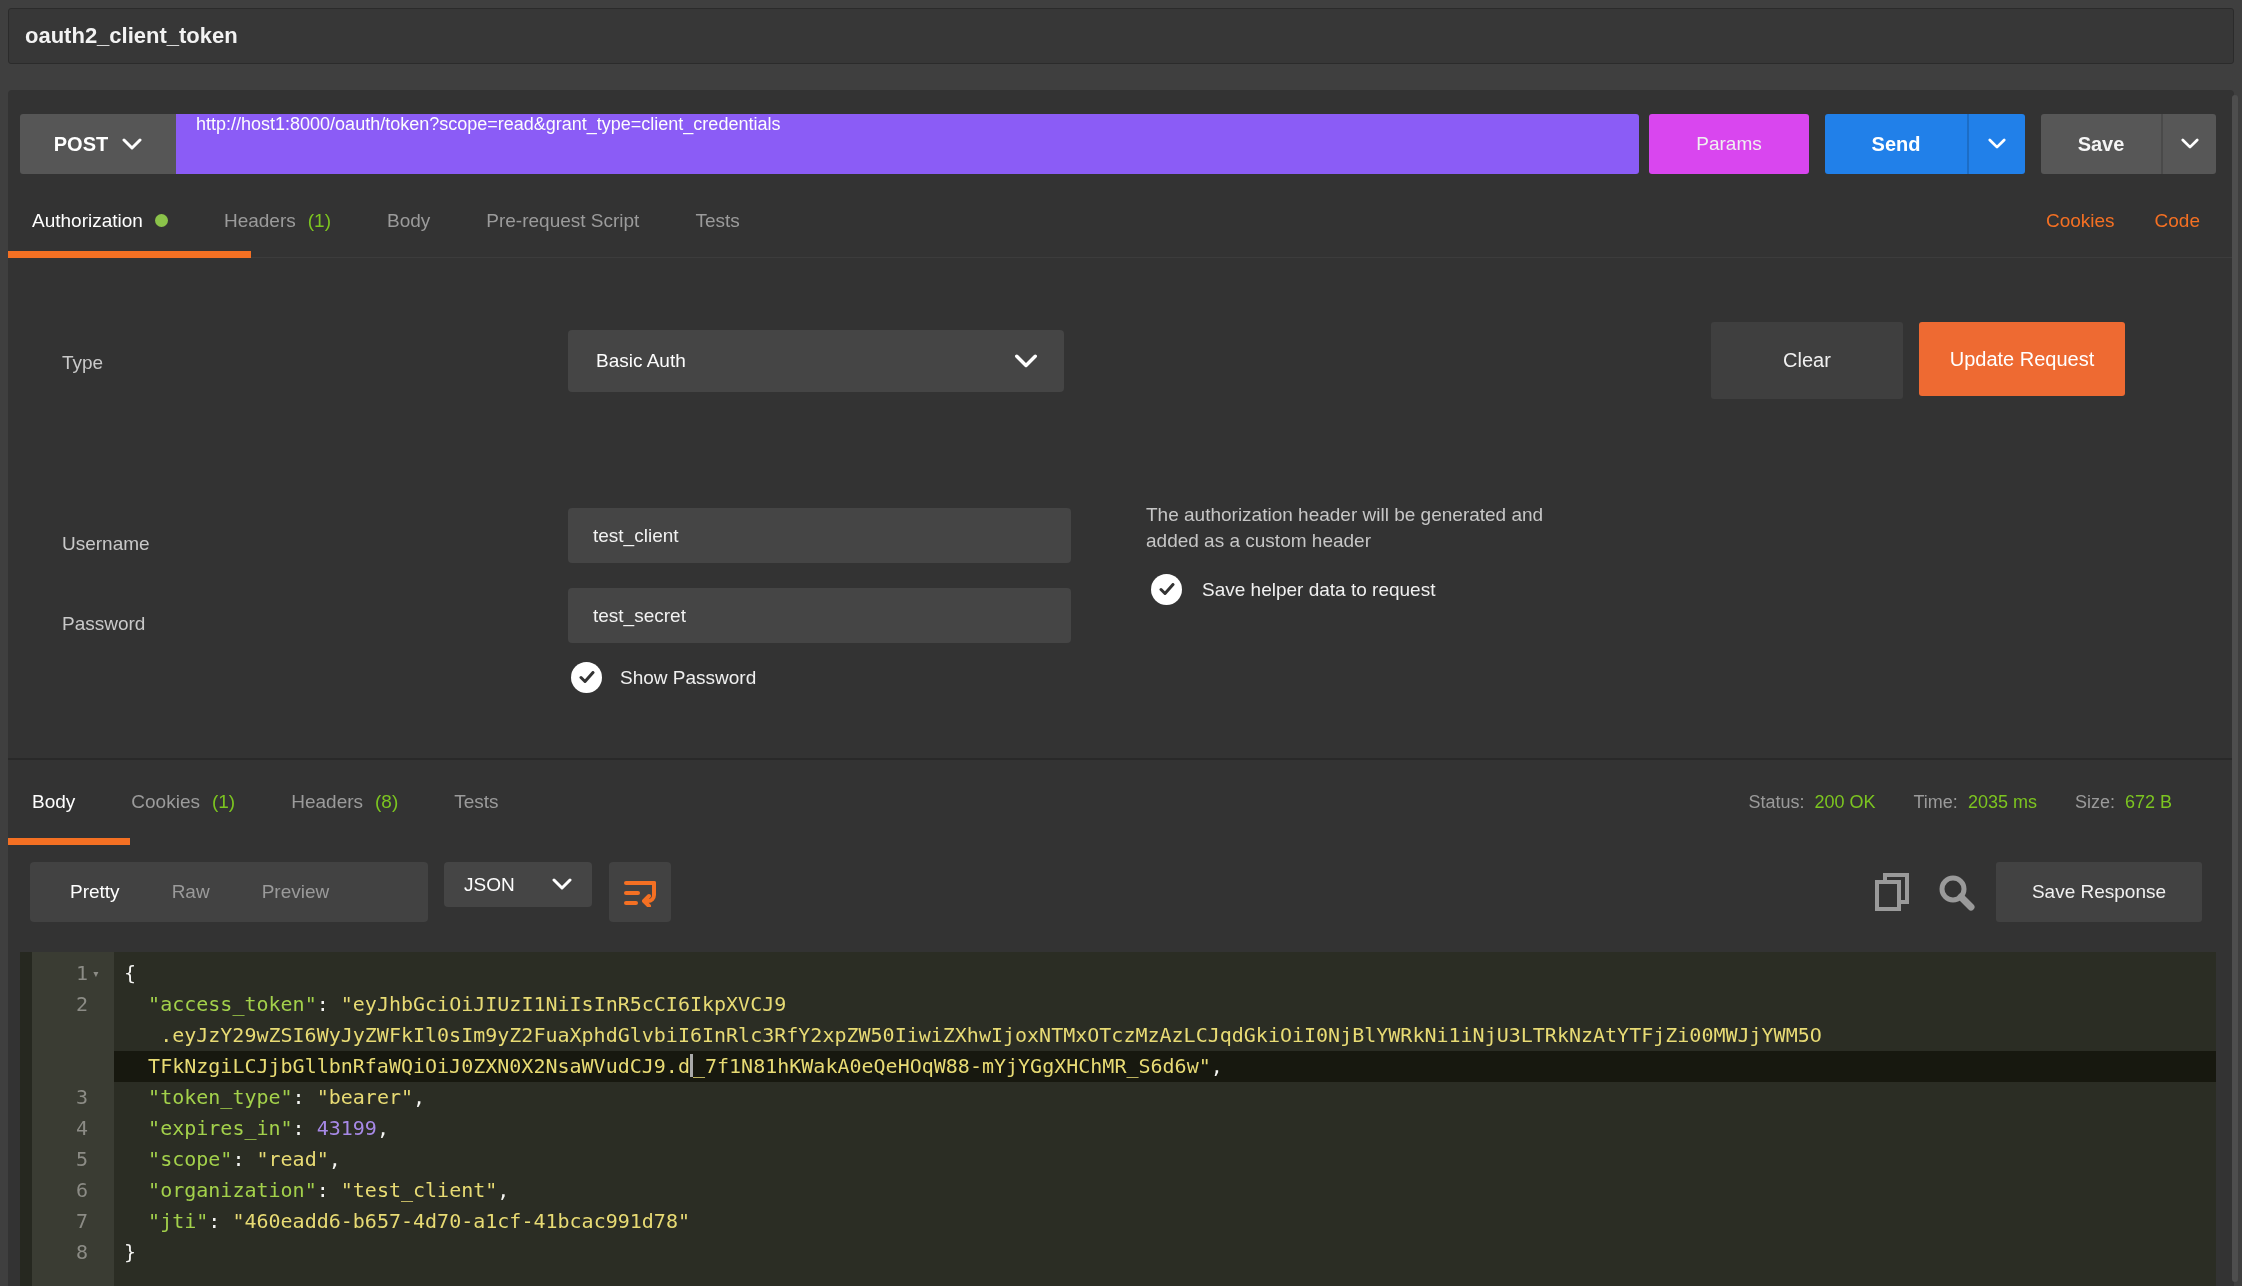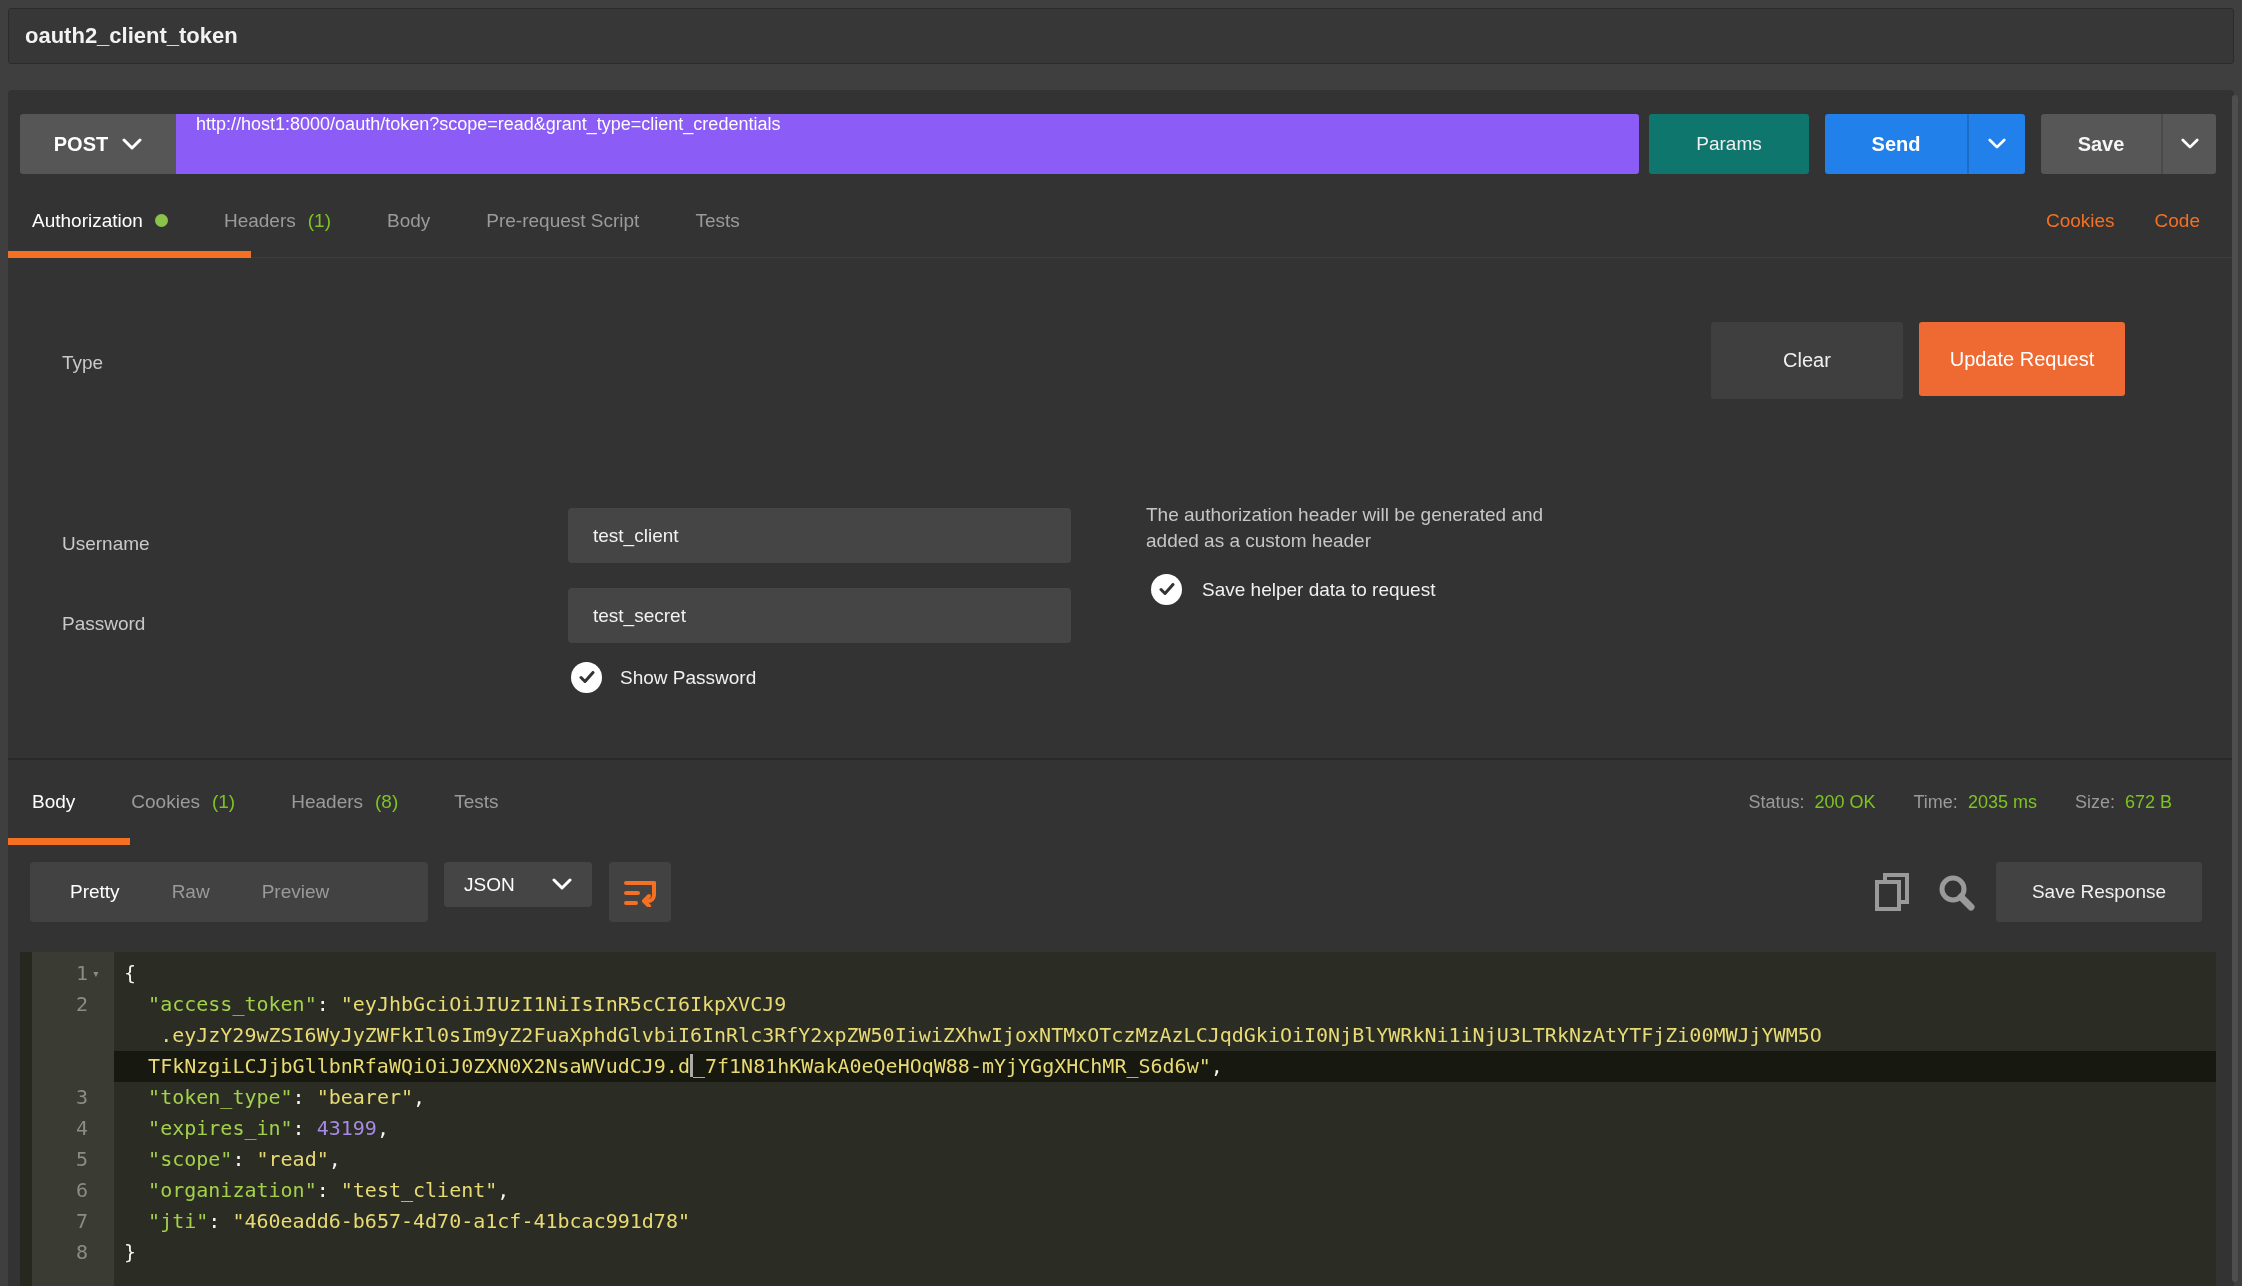--- a/index.html
+++ b/index.html
@@ -15,21 +15,21 @@
     background:#333333; border-radius:4px 4px 0 0; }
 
   
   .url-row { position:absolute; left:12px; right:18px; top:24px; height:60px; display:flex; }
   .method { width:156px; background:#565656; border-radius:3px 0 0 3px; display:flex;
     align-items:center; justify-content:center; gap:14px; font-size:20px; font-weight:bold; color:#fff; cursor:pointer; }
   .url-field { flex:1; background:#8b5cf6; display:flex; align-items:flex-start; padding-left:20px;
     font-size:18px; color:#fdfdfd; margin-right:10px; border-radius:0 3px 3px 0; }
   .btn { display:flex; align-items:center; justify-content:center; font-size:19px; color:#f0f0f0;
     border-radius:3px; cursor:pointer; }
-  .params-btn { width:160px; background:#0f766e; margin-right:16px; }
+  .params-btn { width:160px; background:#d946ef; margin-right:16px; }
   .split { display:flex; border-radius:3px; overflow:hidden; }
   .send { background:#2180e9; margin-right:16px; width:200px; }
   .send .main { flex:1; display:flex; align-items:center; justify-content:center;
     font-size:20px; font-weight:bold; color:#fff; }
   .send .chev { width:58px; display:flex; align-items:center; justify-content:center;
     border-left:2px solid rgba(0,0,0,0.15); }
   .save { background:#575757; width:175px; }
   .save .main { flex:1; display:flex; align-items:center; justify-content:center;
     font-size:20px; font-weight:bold; color:#f5f5f5; }
   .save .chev { width:55px; display:flex; align-items:center; justify-content:center;
@@ -184,20 +184,28 @@
       <span>Tests</span>
     </div>
     <div class="underline req-underline"></div>
     <div class="right-links">
       <span>Cookies</span>
       <span>Code</span>
     </div>
   </div>
 
   <div class="lbl type-label">Type</div>
+  <div class="dropdown type-dd">
+    <span>Basic Auth</span>
+    <span class="chevicon">
+      <svg width="24" height="15" viewBox="0 0 20 13">
+          <path d="M2 2l8 8 8-8" fill="none" stroke="#ffffff" stroke-width="3" stroke-linecap="round" stroke-linejoin="round"></path>
+        </svg>
+    </span>
+  </div>
   <div class="btn clear-btn">
     <span>Clear</span>
   </div>
   <div class="btn update-btn">
     <span>Update Request</span>
   </div>
 
   <div class="lbl user-label">Username</div>
   <input class="input user-input" value="test_client" style="">
   <div class="lbl pass-label">Password</div>

